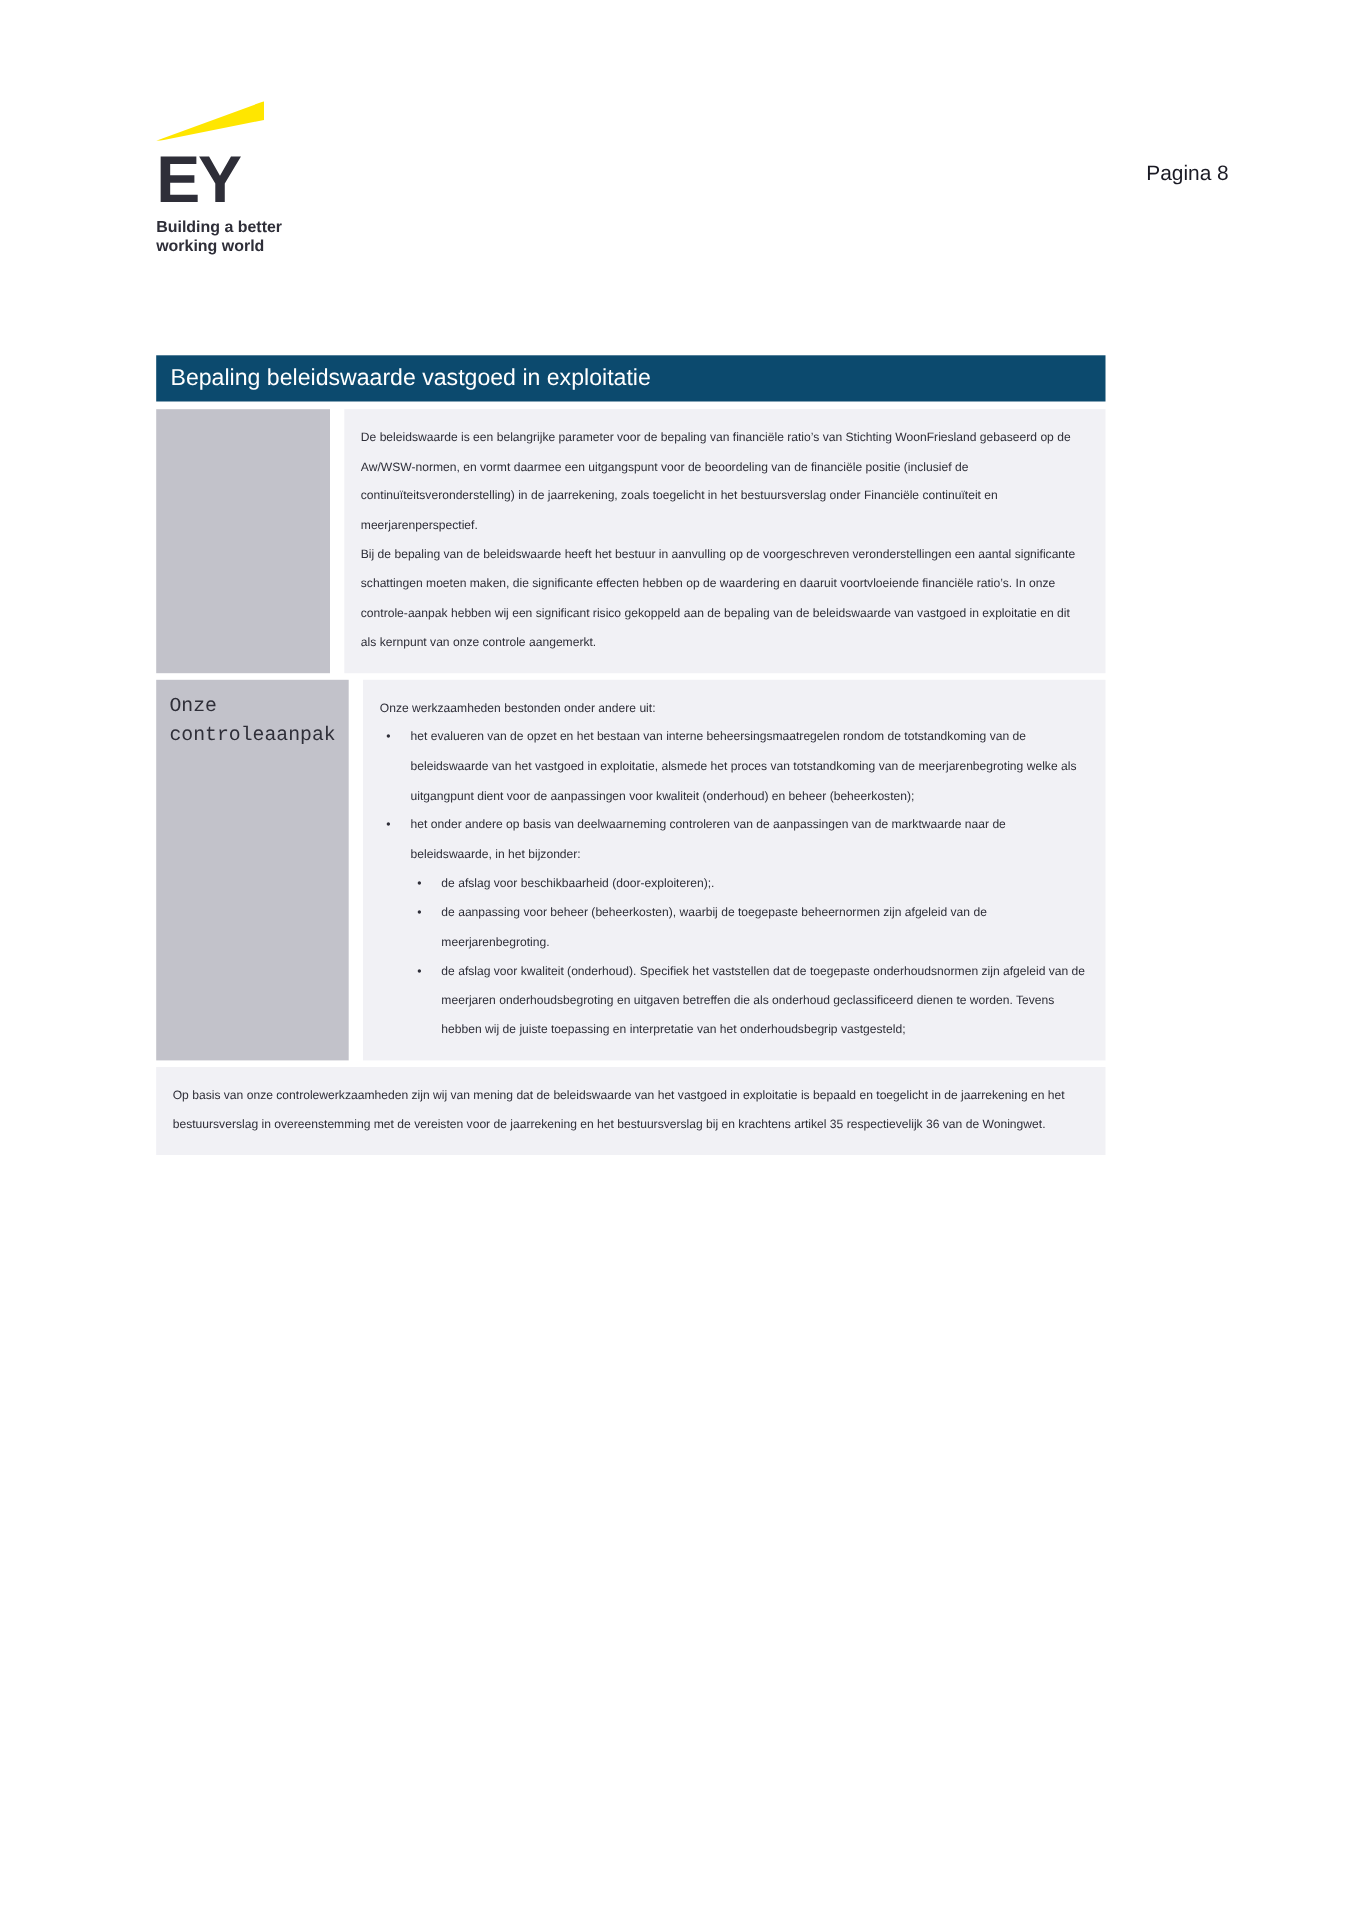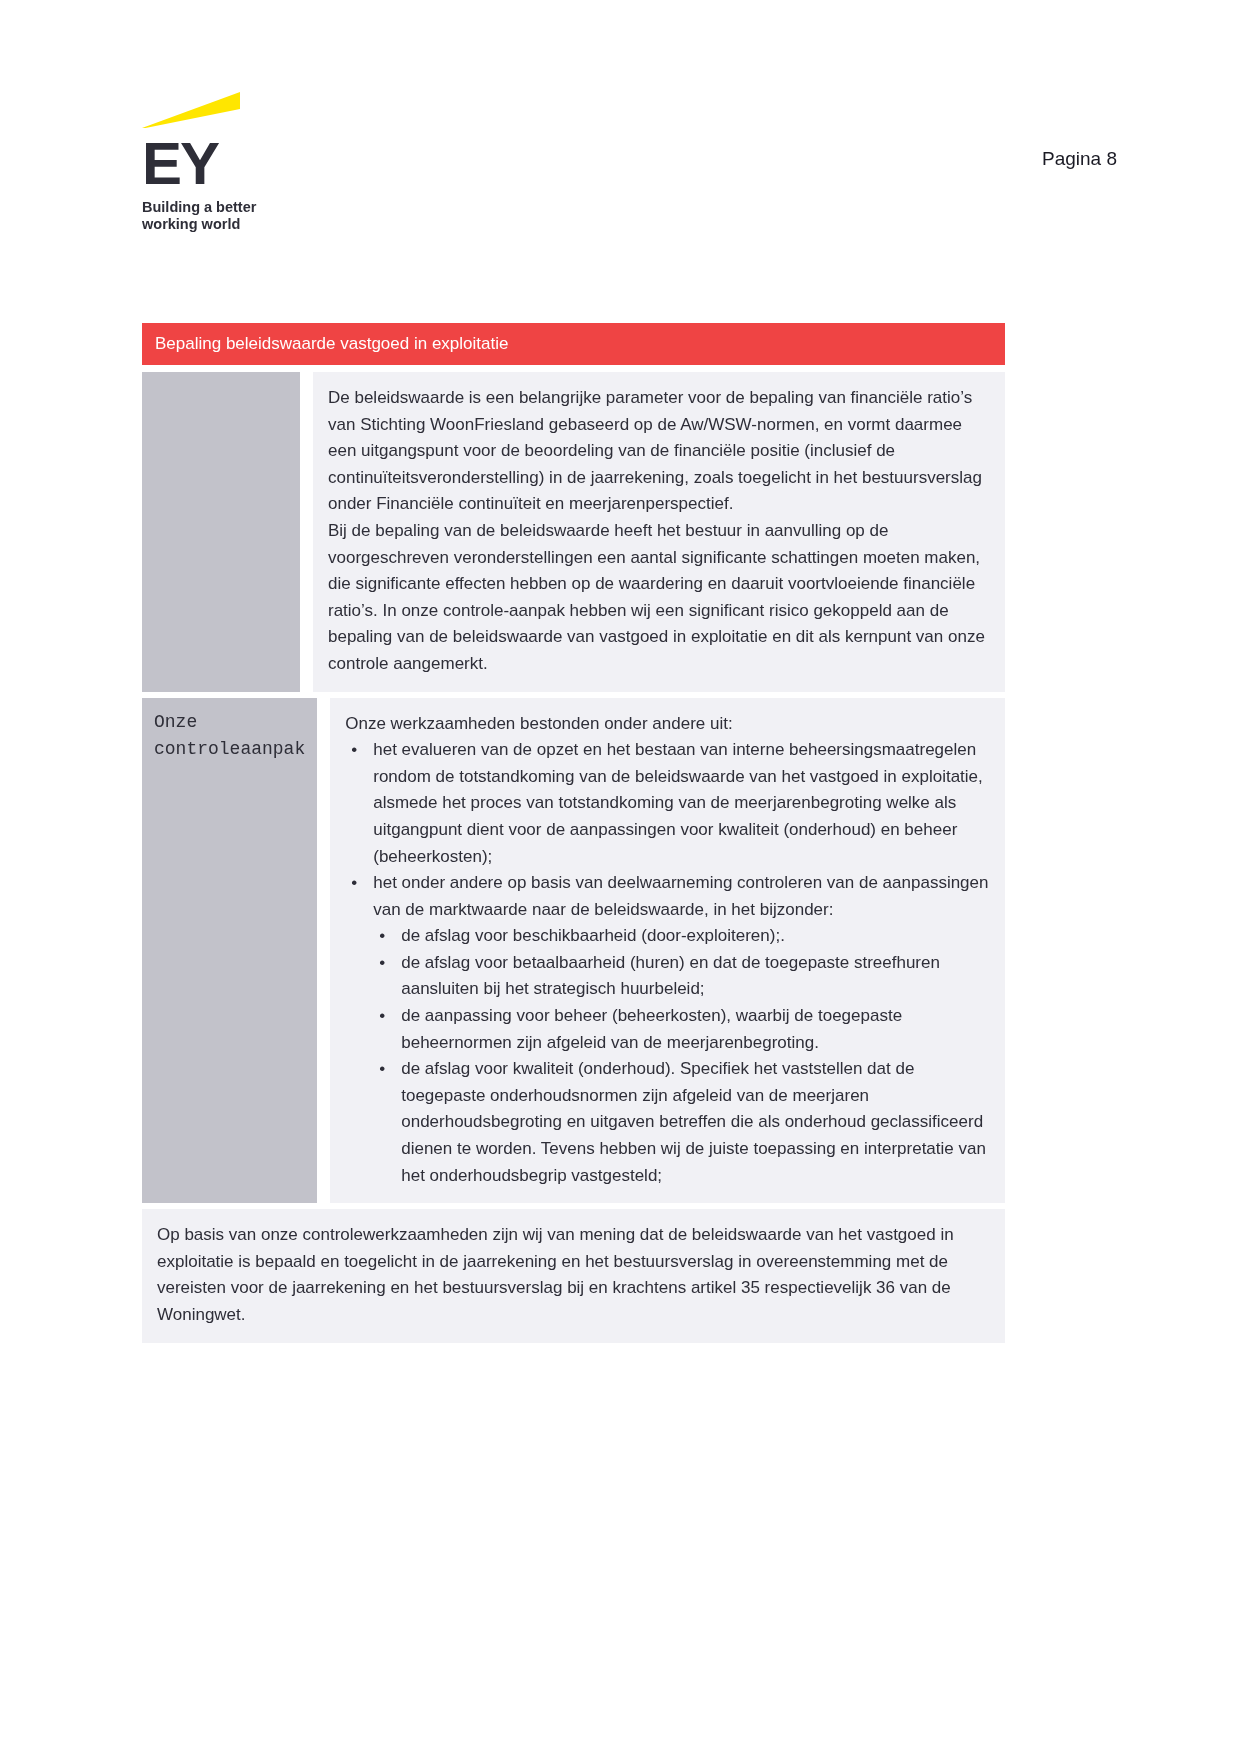--- a/index.html
+++ b/index.html
@@ -27,36 +27,36 @@
   }
   .page-number {
     position:absolute; left:1042px; top:108px;
     font-size:19px; color:#1a1a24;
   }
 
   
   .kam-table { position:absolute; left:142px; top:283px; width:863px; }
   .kam-header {
     height:42px; line-height:42px;
-    background:#ef4444; color:#ffffff;
-    font-size:17px; padding-left:13px;
+    background:#0c4a6e; color:#ffffff;
+    font-size:21px; padding-left:13px;
     margin-bottom:7px;
     white-space:nowrap; overflow:hidden;
   }
   .kam-row { display:flex; margin-bottom:6px; }
   .kam-label {
     flex:0 0 158px; background:#c2c2ca;
     padding:11px 12px; font-size:18px; line-height:27px;
     margin-right:13px;
     font-family:Liberation Mono, monospace;
   }
   .kam-content {
     flex:1 1 auto; background:#f1f1f5;
     padding:13px 16px 14px 15px;
-    font-size:17px; line-height:26.6px;
+    font-size:11px; line-height:26.6px;
   }
   .kam-content p { margin:0; }
   .kam-content ul { list-style:none; }
   .kam-content li { position:relative; padding-left:28px; }
   .kam-content li::before {
     content:"\2022";
     position:absolute; left:6px; top:0;
   }
   .sub-bullets { margin-left:0; }
   .closing { margin-top:27px; }
@@ -94,21 +94,20 @@
     <div class="kam-row">
       <div class="kam-label">Onze controleaanpak</div>
       <div class="kam-content">
         <p>Onze werkzaamheden bestonden onder andere uit:</p>
         <ul>
           <li>het evalueren van de opzet en het bestaan van interne beheersingsmaatregelen rondom de totstandkoming van de beleidswaarde van het vastgoed in exploitatie, alsmede het proces van totstandkoming van de meerjarenbegroting welke als uitgangpunt dient voor de aanpassingen voor kwaliteit (onderhoud) en beheer (beheerkosten);</li>
           <li>
             <span>het onder andere op basis van deelwaarneming controleren van de aanpassingen van de marktwaarde naar de beleidswaarde, in het bijzonder:</span>
             <ul class="sub-bullets">
               <li>de afslag voor beschikbaarheid (door-exploiteren);.</li>
-              <li>de afslag voor betaalbaarheid (huren) en dat de toegepaste streefhuren aansluiten bij het strategisch huurbeleid;</li>
               <li>de aanpassing voor beheer (beheerkosten), waarbij de toegepaste beheernormen zijn afgeleid van de meerjarenbegroting.</li>
               <li>de afslag voor kwaliteit (onderhoud). Specifiek het vaststellen dat de toegepaste onderhoudsnormen zijn afgeleid van de meerjaren onderhoudsbegroting en uitgaven betreffen die als onderhoud geclassificeerd dienen te worden. Tevens hebben wij de juiste toepassing en interpretatie van het onderhoudsbegrip vastgesteld;</li>
             </ul>
           </li>
         </ul>
       </div>
     </div>
 
     <div class="kam-row">
       <div class="kam-content">

